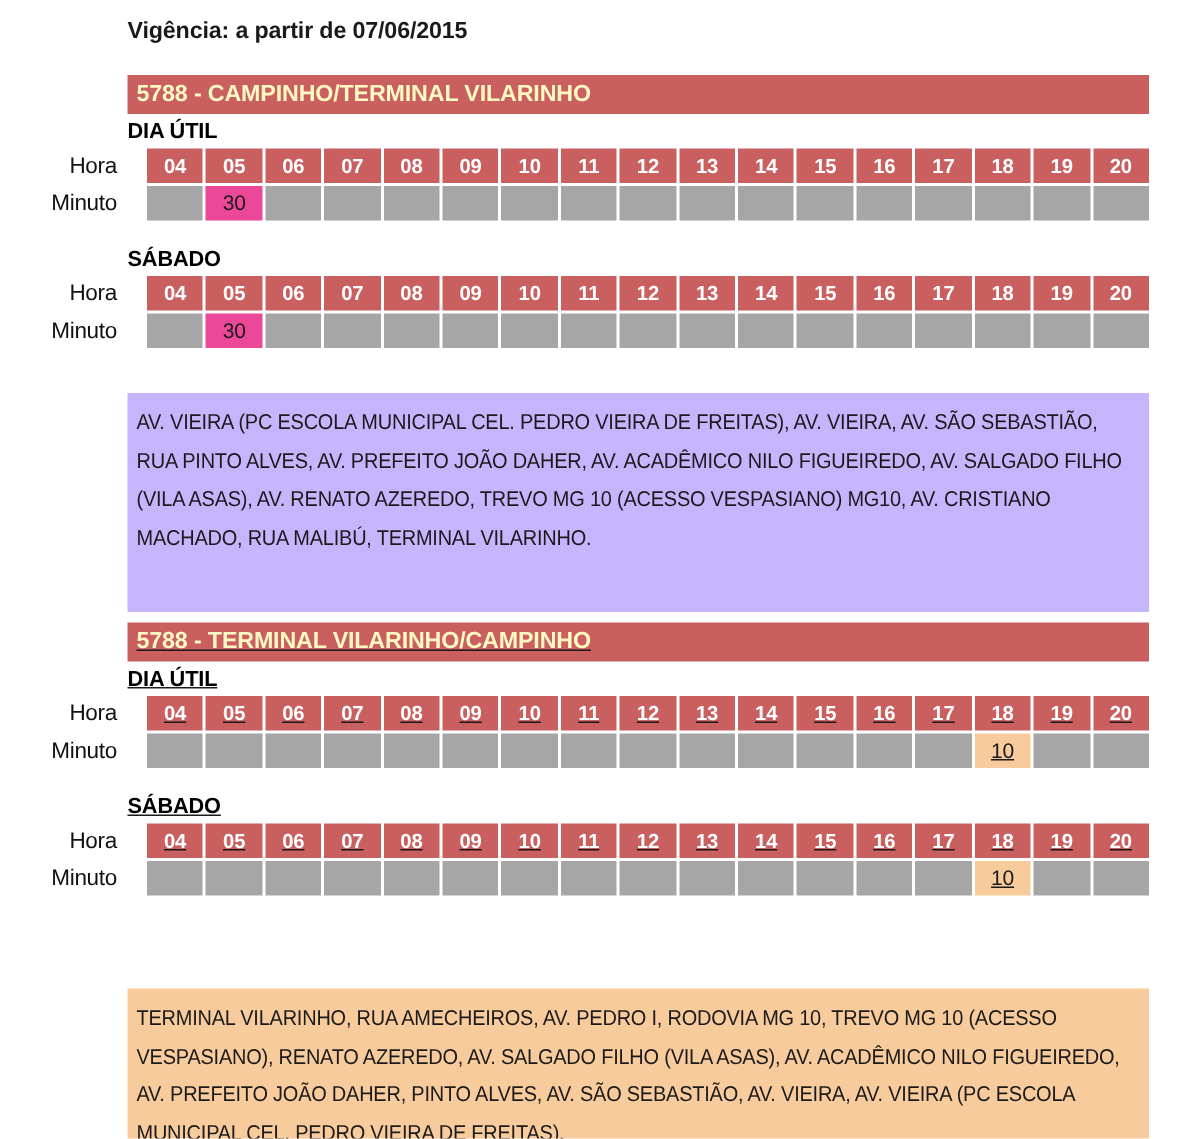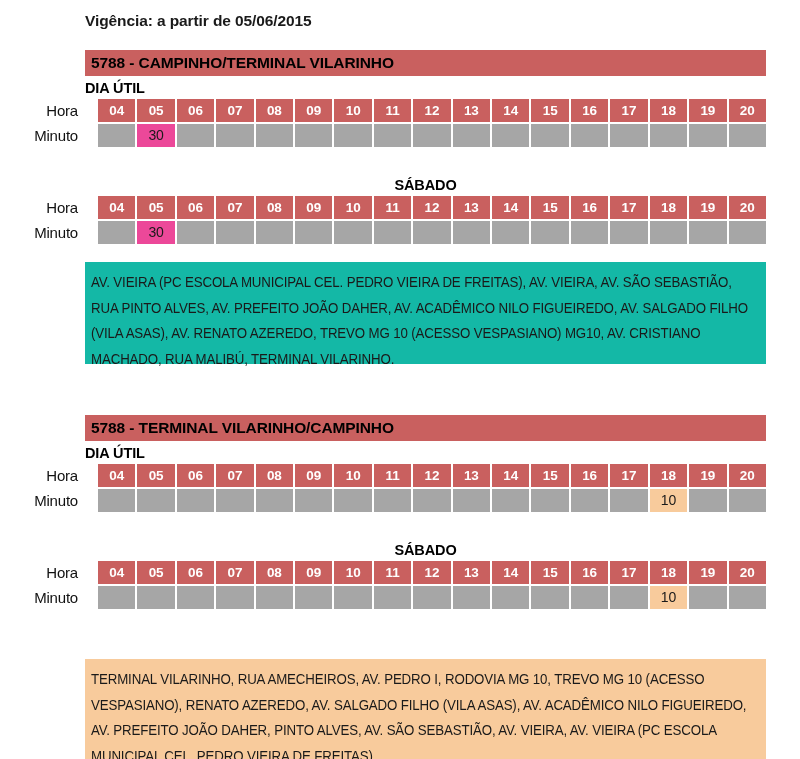--- a/index.html
+++ b/index.html
@@ -33,45 +33,45 @@
     white-space: nowrap;
   }
 
   
   .section {
     position: absolute;
     left: 85px;
     width: 681px;
   }
   .section-1 { top: 50px; }
-  .section-2 { top: 415px; }
+  .section-2 { top: 415px; text-decoration: underline; }
 
   .route-bar {
     background: #c9605f;
-    color: #000000;
+    color: #fef9c3;
     font-size: 15.5px;
     font-weight: bold;
     letter-spacing: -0.1px;
     padding: 4px 6px 5px 6px;
     box-sizing: border-box;
     height: 26px;
     line-height: 17px;
     white-space: nowrap;
     overflow: hidden;
   }
 
   .daytype {
     font-size: 14.5px;
     font-weight: bold;
     letter-spacing: -0.1px;
     margin: 4px 0 3px 0;
     line-height: 16px;
     color: #000000;
   }
-  .daytype.second { margin-top: 30px; text-align: center; }
+  .daytype.second { margin-top: 18px; }
 
   
   .grid-wrap {
     position: relative;
     padding-left: 13px;
   }
   .grid-row {
     display: flex;
     align-items: stretch;
     height: 23px;
@@ -136,36 +136,36 @@
     font-stretch: condensed;
     transform-origin: left top;
   }
   .itinerary .txt {
     display: block;
     transform: scaleX(0.93);
     transform-origin: left top;
     width: 107.5%;
   }
   .itinerary.blue {
-    background: #14b8a6;
+    background: #c4b5fd;
     top: 262px;
-    height: 102px;
+    height: 146px;
   }
   .itinerary.orange {
     background: #f8cb9c;
     top: 659px;
     height: 114px;
   }
 </style>
 </head>
 <body>
 
 <div class="page">
 
-  <div class="validity">Vigência: a partir de 05/06/2015</div>
+  <div class="validity">Vigência: a partir de 07/06/2015</div>
 
   <div class="section section-1">
 
     <div class="route-bar">5788 - CAMPINHO/TERMINAL VILARINHO</div>
 
     <div class="daytype">DIA ÚTIL</div>
 
     <div class="grid-wrap">
       <div class="grid-row">
         <span class="row-label">Hora</span>

